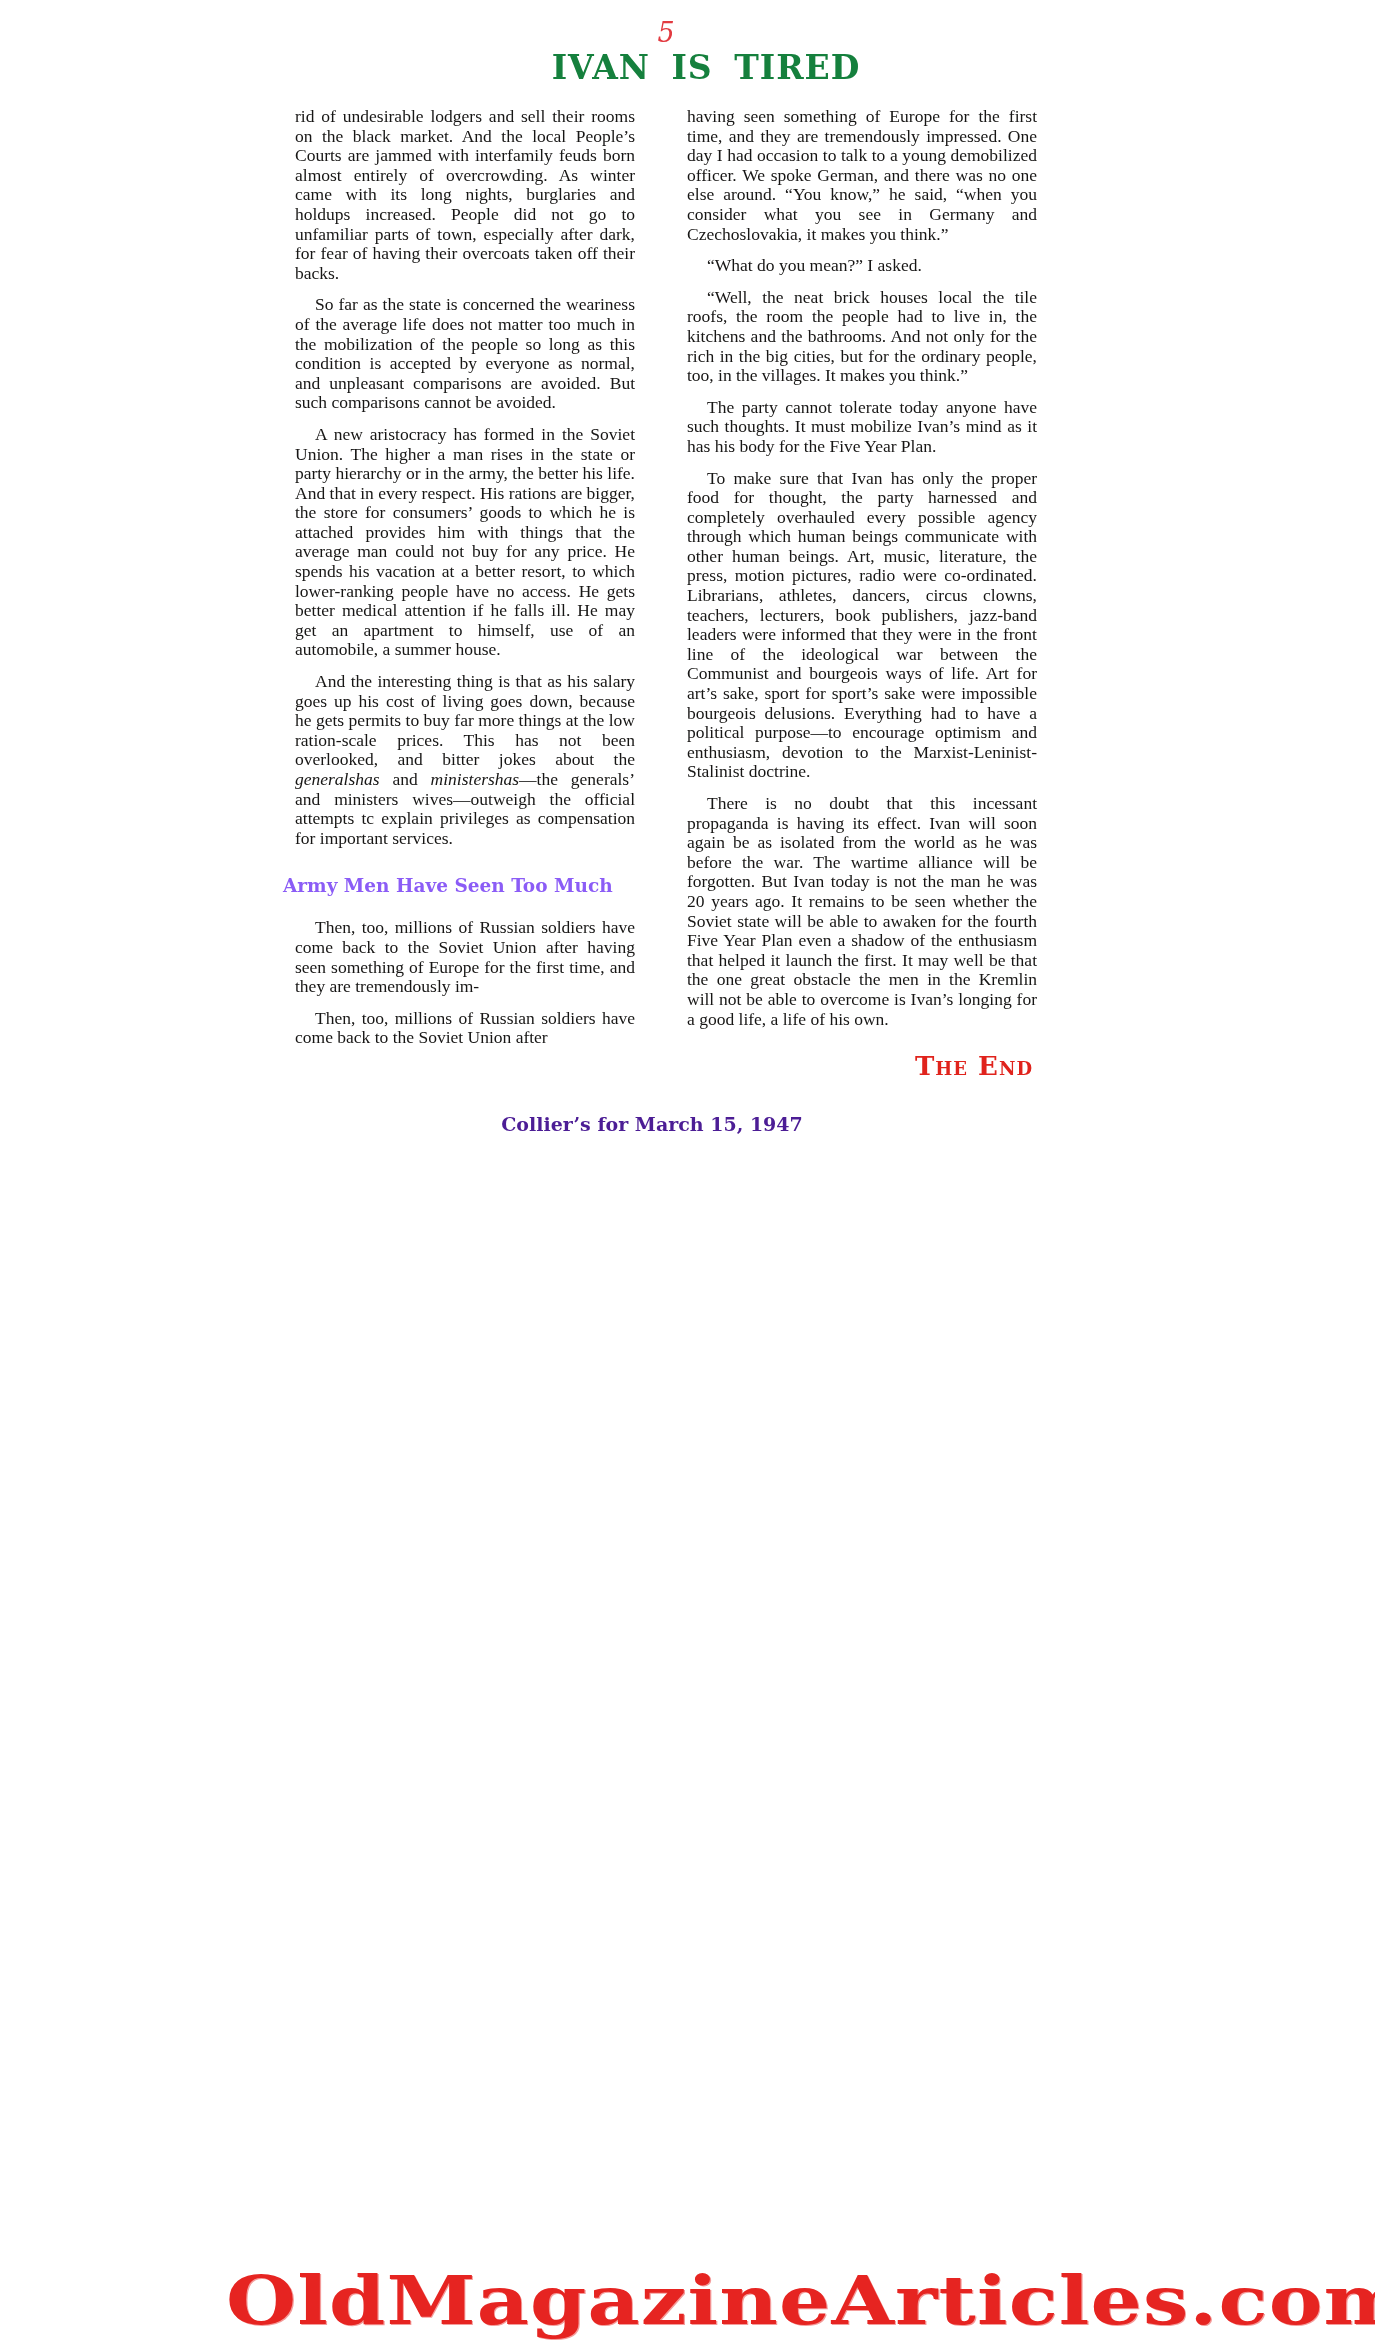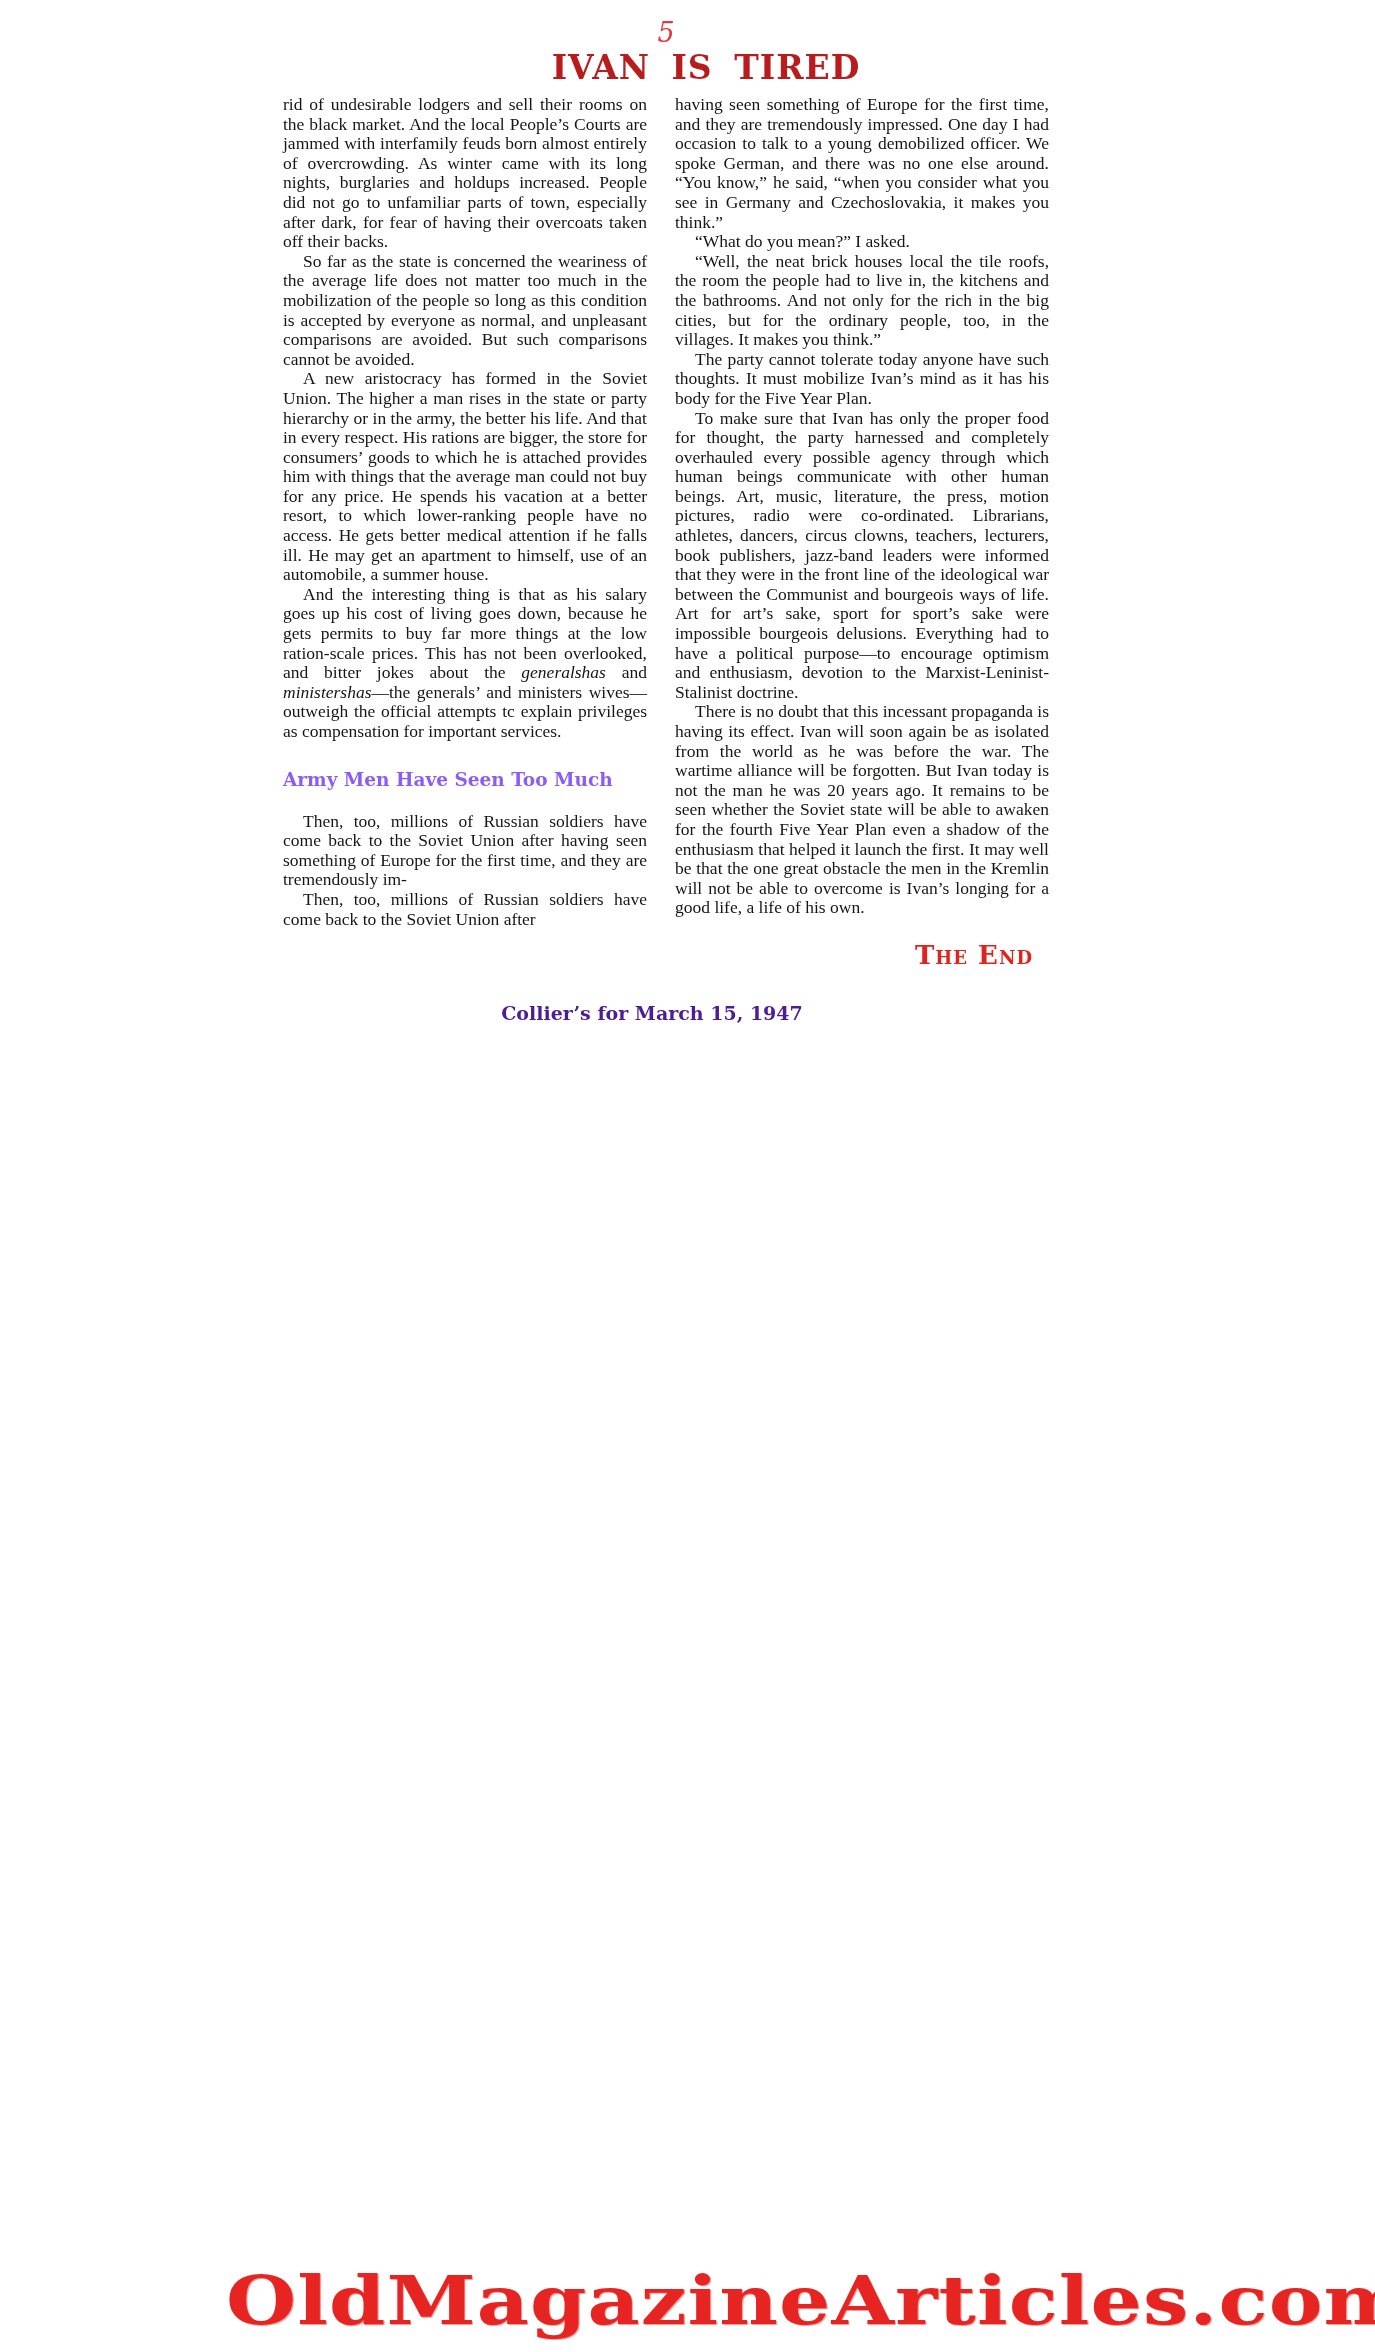--- a/index.html
+++ b/index.html
@@ -26,34 +26,34 @@
   }
   .article-title {
     text-align: center;
     position: relative;
     left: 40px;
     font-family: "DejaVu Serif", serif;
     font-weight: bold;
     font-size: 33px;
     letter-spacing: 1px;
     word-spacing: 9px;
-    color: #b91c1c;
+    color: #15803d;
     margin: 2px 0 0 0;
     line-height: 36px;
   }
   .columns {
     display: flex;
     gap: 28px;
     margin-top: 9px;
   }
   .column { flex: 0 0 auto; }
   .column.left  { width: 364px; }
   .column.right { width: 374px; }
   .para {
-    margin: 0;
+    margin: 12px;
     font-size: 17.5px;
     line-height: 19.6px;
     text-align: justify;
     color: #171615;
   }
   .para.indent { text-indent: 20px; }
   .para i { font-style: italic; }
   .subhead {
     font-family: "DejaVu Serif", serif;
     font-weight: bold;

